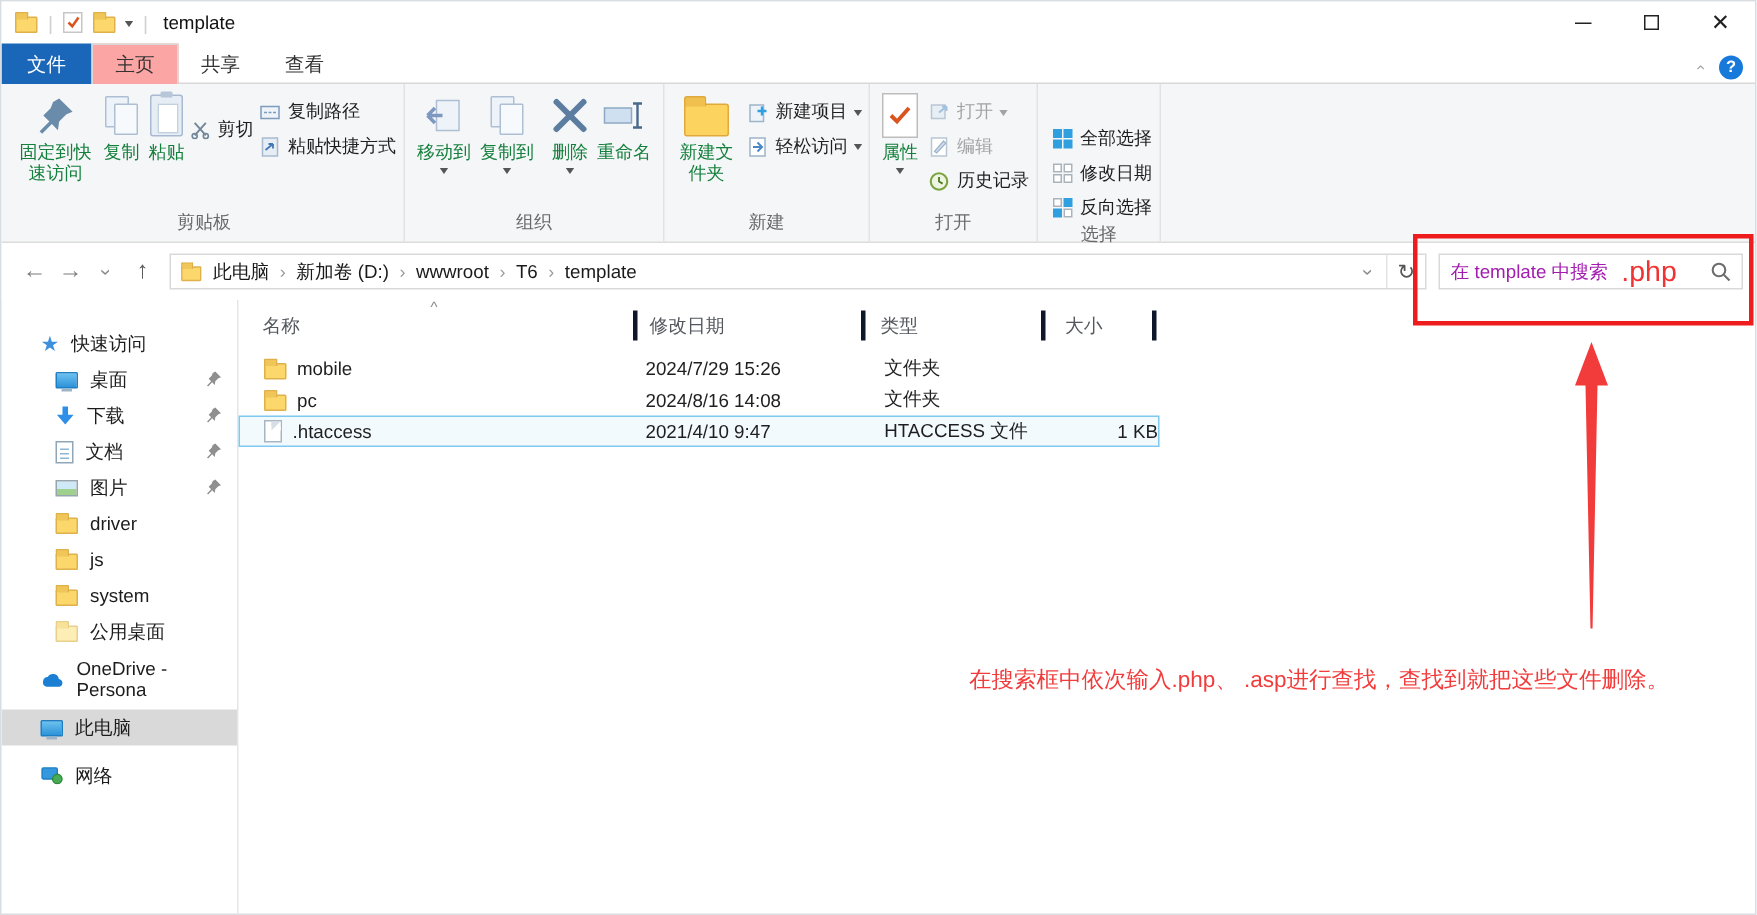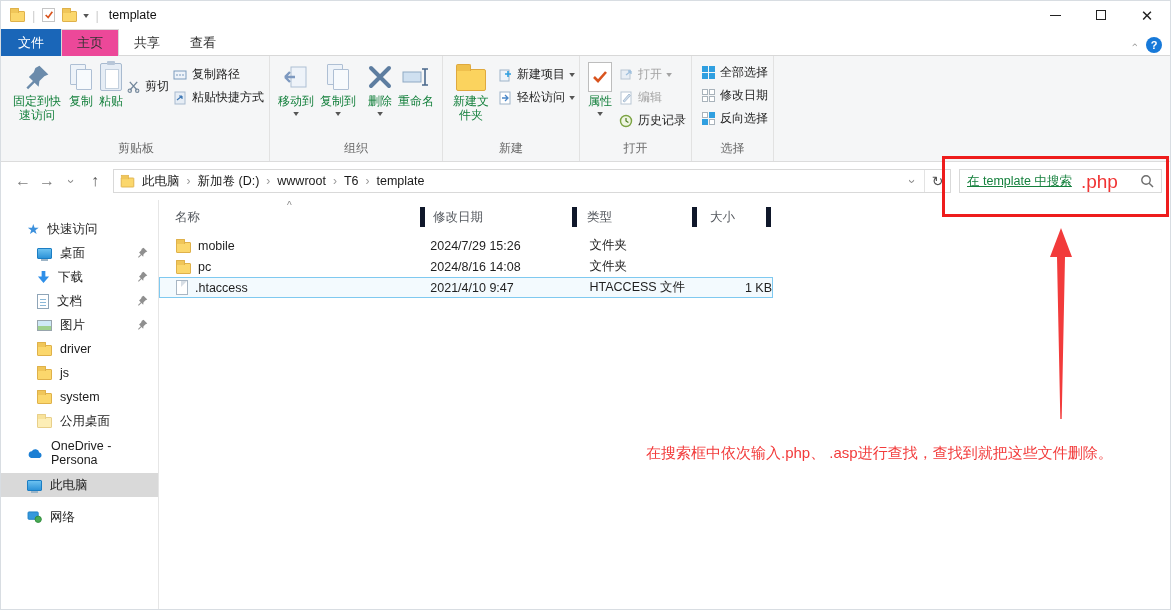--- a/index.html
+++ b/index.html
@@ -25,21 +25,21 @@
   .folder-ico.light { background:#fdeeb6; border-color:#e8cf8a; }
   .folder-ico.light::before { background:#f8e29a; border-color:#e8cf8a; }
   .qat-check { width:13px; height:14px; background:#fff; border:1px solid #c6c6c6; display:flex; align-items:center; justify-content:center; }
   .qat-check svg { width:10px; height:10px; }
   .caret-down { display:inline-block; font-size:8px; color:#555; transform:scaleX(1.4); }
 
   
   .tabrow { position:relative; height:27px; background:#fff; display:flex; border-bottom:1px solid #d8d8d8; }
   .tab { height:27px; padding:0 15px; display:flex; align-items:center; font-size:13px; color:#333;text-align:center; }
   .tab.file { background:#1a66b8; color:#fff; padding:0 17px; }
-  .tab.active { background:#ec4899; border:1px solid #d8d8d8; border-bottom:none; position:relative; z-index:2; margin-bottom:-1px; }
+  .tab.active { background:#fca5a5; border:1px solid #d8d8d8; border-bottom:none; position:relative; z-index:2; margin-bottom:-1px; }
   .tab-right { position:absolute; right:8px; bottom:2px; display:flex; align-items:center; gap:10px; }
   .collapse-chev { color:#9a9a9a; font-size:11px; transform:rotate(-90deg); display:inline-block; }
   .help-circle { width:16px; height:16px; border-radius:50%; background:#1779d9; color:#fff; font-size:11px; font-weight:bold; display:flex; align-items:center; justify-content:center; }
 
   
   .ribbon { height:106px; background:#f5f6f7; border-bottom:1px solid #dcdcdc; display:flex; padding-left:2px; }
   .rgroup { display:flex; flex-direction:column; border-right:1px solid #e2e2e2; padding:3px 5px 0 5px; }
   .rgroup-body { flex:1; display:flex; align-items:flex-start; }
   .rgroup-label { text-align:center; font-size:12px; color:#696969; padding:1px 0 4px; }
   .bigbtn { display:flex; flex-direction:column; align-items:center; padding:2px 3px; gap:1px; }
@@ -70,21 +70,21 @@
   .navbtn { width:24px; height:24px; display:flex; align-items:center; justify-content:center; font-size:16px; color:#7f7f7f; }
   .navbtn.up { color:#5c5c5c; }
   .chev-rot { display:inline-block; font-size:13px; color:#8a8a8a; transform:rotate(90deg); }
   .addressbox { flex:1; height:24px; margin-left:6px; border:1px solid #d9d9d9; display:flex; align-items:center; padding-left:6px; font-size:12.5px; color:#1a1a1a; }
   .crumb { padding:0 7px; white-space:nowrap; }
   .crumb-sep { color:#9a9a9a; font-size:12px; }
   .addr-tail { margin-left:auto; display:flex; align-items:center; height:100%; }
   .addr-dd { width:24px; height:100%; display:flex; align-items:center; justify-content:center; }
   .addr-refresh { width:26px; height:100%; border-left:1px solid #e3e3e3; display:flex; align-items:center; justify-content:center; font-size:14px; color:#555; }
   .searchbox { width:203px; height:24px; margin-left:8px; border:1px solid #d9d9d9; display:flex; align-items:center; padding:0 7px; background:#fff; }
-  .search-ph { color:#15803d; font-size:12.5px; white-space:nowrap;text-decoration:underline; }
+  .search-ph { color:#a21caf; font-size:12.5px; white-space:nowrap; }
   .search-typed { color:#f03434; font-size:19px; line-height:1; margin-left:9px; white-space:nowrap; }
   .mag { margin-left:auto; }
 
   
   .main { display:flex; height:411px; }
   .sidebar { width:158px; border-right:1px solid #e6e6e6; padding-top:17px; }
   .side-item { position:relative; height:24px; display:flex; align-items:center; font-size:12.5px; color:#1c1c1c; gap:8px; }
   .ind0 { padding-left:26px; } .ind1 { padding-left:36px; }
   .side-item.gap { margin-top:8px; }
   .side-item.selected { background:#d9d9d9; }
@@ -92,21 +92,21 @@
   .star-ico { color:#3c90dc; font-size:14px; line-height:1; }
   .mon-ico { position:relative; width:15px; height:11px; background:linear-gradient(#6cc1f0,#2d93d8); border:1px solid #1c7ec4; border-radius:1px; }
   .mon-ico::after { content:""; position:absolute; left:3px; bottom:-3px; width:7px; height:2px; background:#9db4c6; }
   .docu-ico { position:relative; width:12px; height:15px; background:#fff; border:1px solid #8fa5b8; }
   .docu-ico::after { content:""; position:absolute; left:2px; right:2px; top:4px; height:1px; background:#8bb8d8; box-shadow:0 3px #8bb8d8, 0 6px #8bb8d8; }
   .pic-ico { width:15px; height:11px; border:1px solid #98a5ad; background:linear-gradient(180deg,#cfe9f7 55%, #9fd08e 55%); }
 
   
   .filearea { flex:1; position:relative; padding-top:2px; }
   .cols-header { position:relative; display:flex; height:26px; align-items:center; font-size:12.5px; color:#54585e; margin-top:2px; }
-  .hcell { height:20px; display:flex; align-items:center; border-right:5px solid #0f172a; }
+  .hcell { height:20px; display:flex; align-items:center; border-right:3px solid #0f172a; }
   .hc-name { width:266px; padding-left:16px; } .hc-date { width:152px; padding-left:8px; }
   .hc-type { width:120px; padding-left:10px; } .hc-size { width:74px; padding-left:13px; }
   .sort-chev { position:absolute; left:128px; top:-4px; font-size:10px; color:#8a8a8a; }
   .rows { margin-top:5px; width:614px; }
   .frow { height:21px; display:flex; align-items:center; font-size:12.5px; color:#1f1f1f; border:1px solid transparent;gap:16px; }
   .frow.selected { border:1px solid #7fc9f0; background:#f3fafe; }
   .fc-name { width:265px; padding-left:16px; display:flex; align-items:center; gap:7px; }
   .fc-date { width:152px; padding-left:8px; color:#1f1f1f; }
   .fc-type { width:120px; padding-left:10px; }
   .fc-size { width:70px; text-align:right; }
@@ -346,21 +346,21 @@
             </span>
             <span>历史记录</span>
           </div>
         </div>
       </div>
       <div class="rgroup-label">打开</div>
     </div>
 
     <div class="rgroup">
       <div class="rgroup-body">
-        <div class="smallcol" style="padding-top:5px;">
+        <div class="smallcol" style="padding-top:5px;margin-top:20px;">
           <div class="smallbtn">
             <span class="sicon">
                 <span class="grid4">
                   <i></i>
                   <i></i>
                   <i></i>
                   <i></i>
                 </span>
               </span>
             <span>全部选择</span>

